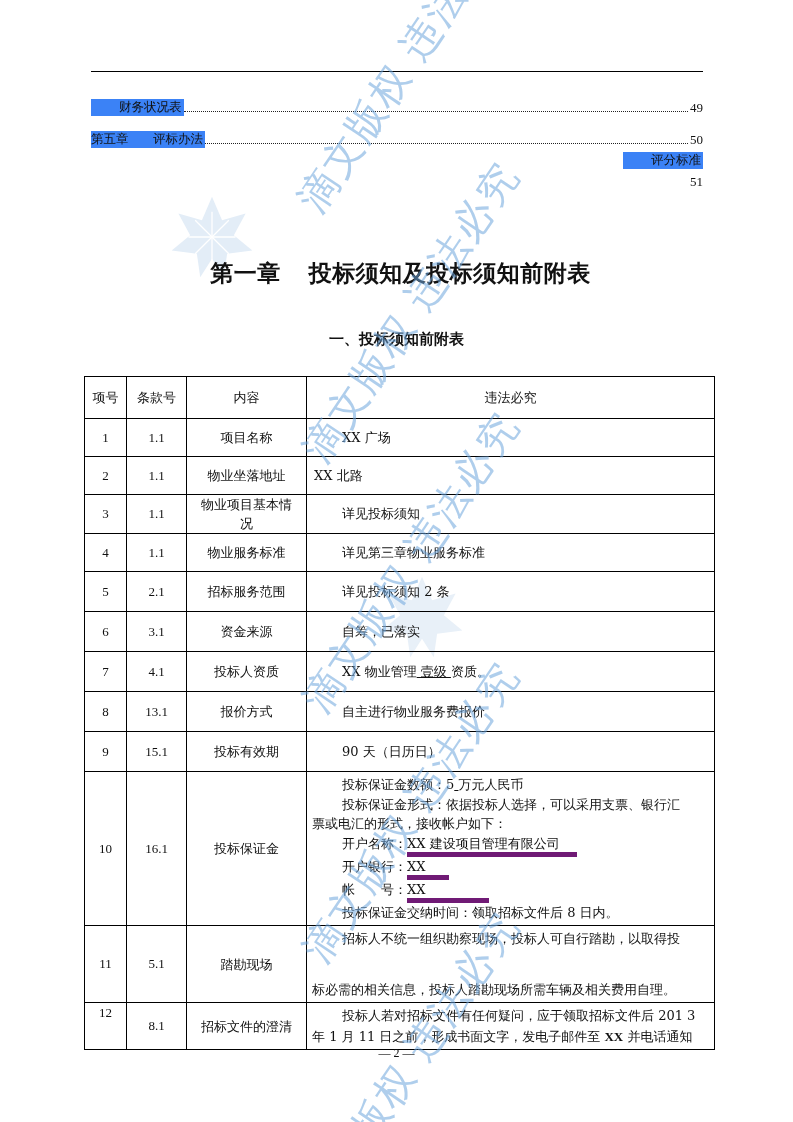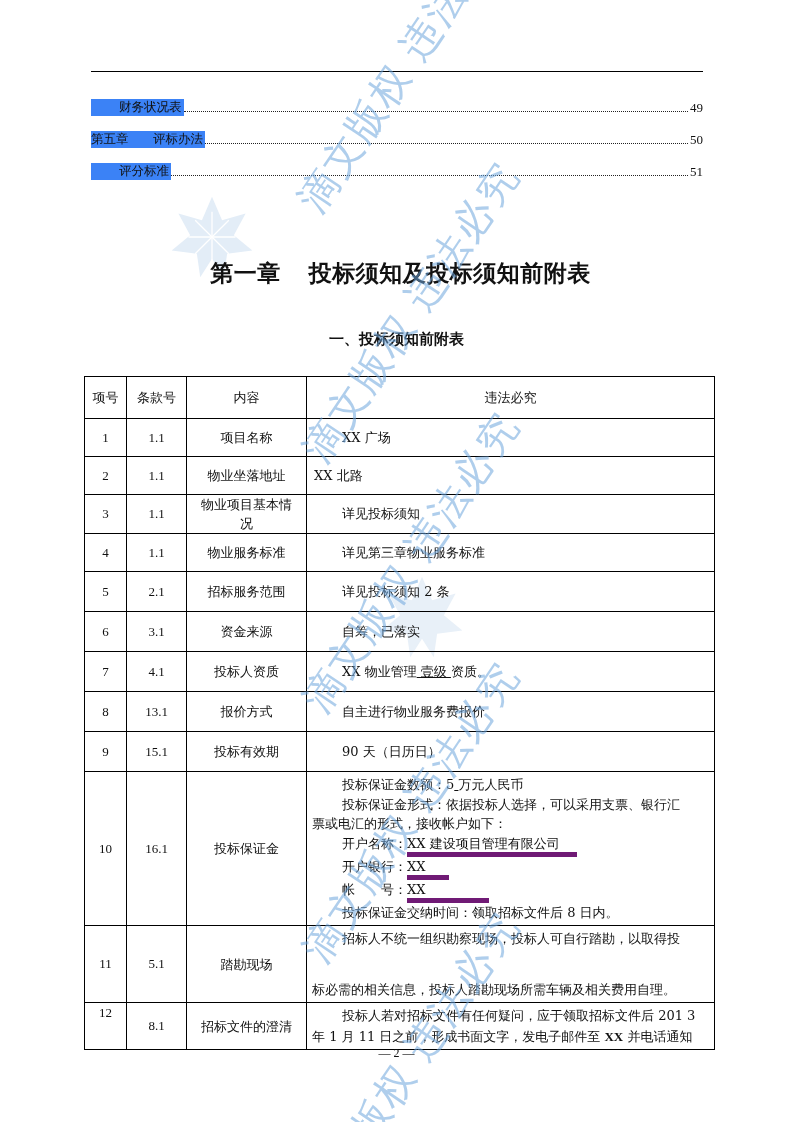--- a/index.html
+++ b/index.html
@@ -79,21 +79,21 @@
   <div class="toc-row indent" style="top:0px;">
     <span class="label">财务状况表</span>
     <span class="dots"></span>
     <span class="page">49</span>
   </div>
   <div class="toc-row" style="top:32px;">
     <span class="label"><span class="chap">第五章</span><span>评标办法</span></span>
     <span class="dots"></span>
     <span class="page">50</span>
   </div>
-  <div class="toc-row indent" style="top:64px;">
+  <div class="toc-row indent" style="top:56px;flex-direction:column;">
     <span class="label">评分标准</span>
     <span class="dots"></span>
     <span class="page">51</span>
   </div>
 </div>
 
 <svg class="logo-wm" viewBox="0 0 100 100">
   <g fill="#e3edf7">
     <polygon points="50,2 62,30 90,22 76,48 98,66 68,70 64,98 50,76 36,98 32,70 2,66 24,48 10,22 38,30"></polygon>
   </g>

